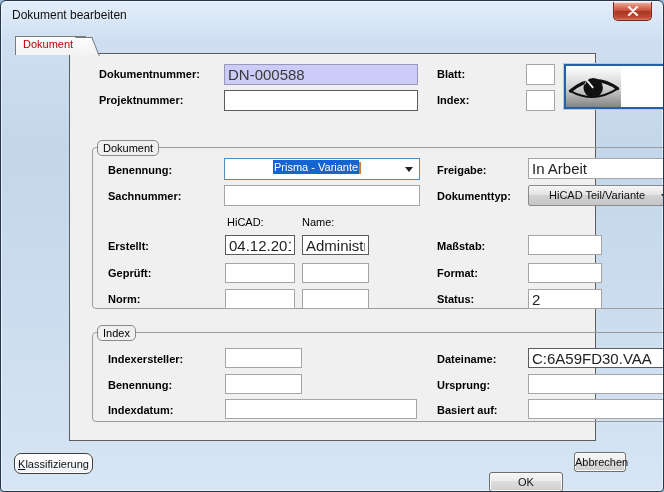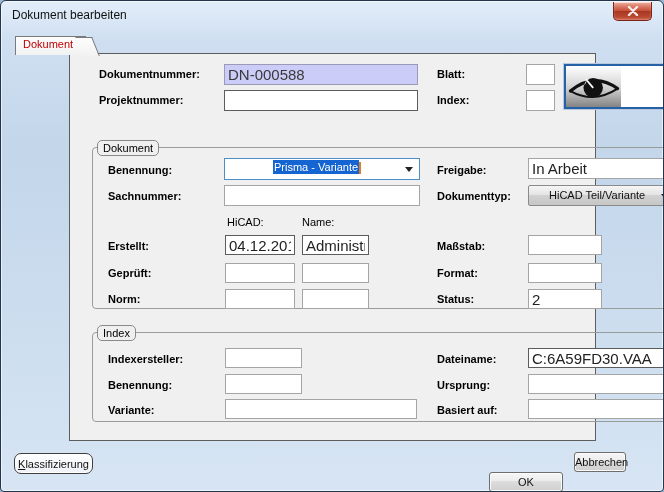--- a/index.html
+++ b/index.html
@@ -143,21 +143,21 @@
     <span class="lbl" style="left:38px;top:299px;">Indexersteller:</span>
     <input class="tb" style="left: 155px; top: 294px; width: 77px; height: 20px;" value="">
     <span class="lbl" style="left:367px;top:299px;">Dateiname:</span>
     <input class="tb tb-dark" style="left: 458px; top: 294px; width: 148px; height: 20px;" value="C:6A59FD30.VAA">
 
     <span class="lbl" style="left:38px;top:325px;">Benennung:</span>
     <input class="tb" style="left: 155px; top: 320px; width: 77px; height: 20px;" value="">
     <span class="lbl" style="left:367px;top:325px;">Ursprung:</span>
     <input class="tb" style="left: 458px; top: 320px; width: 148px; height: 20px;" value="">
 
-    <span class="lbl" style="left:38px;top:350px;">Variante:</span>
+    <span class="lbl" style="left:38px;top:350px;">Indexdatum:</span>
     <input class="tb" style="left: 155px; top: 345px; width: 192px; height: 20px;" value="">
     <span class="lbl" style="left:367px;top:350px;">Basiert auf:</span>
     <input class="tb" style="left: 458px; top: 345px; width: 148px; height: 20px;" value="">
 
   </div>
 
   <div class="btn btn-klass" style="left:13px;top:452px;width:79px;height:21px;">
     <span class="btn-inner"><span class="u">K</span><span>lassifizierung</span></span>
   </div>
   <div class="btn" style="left:488px;top:451px;width:74px;height:20px;margin-top:20px;">

